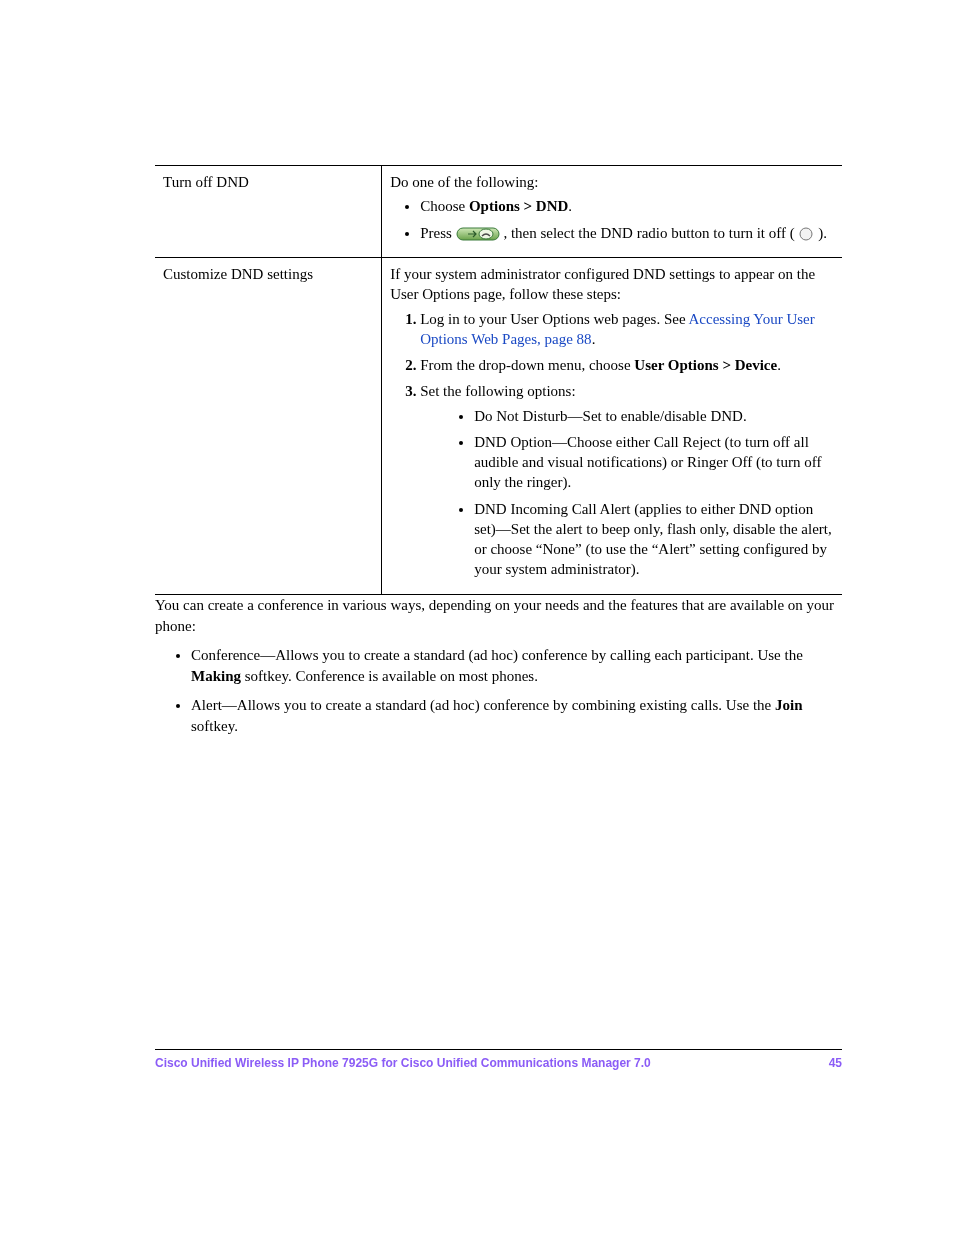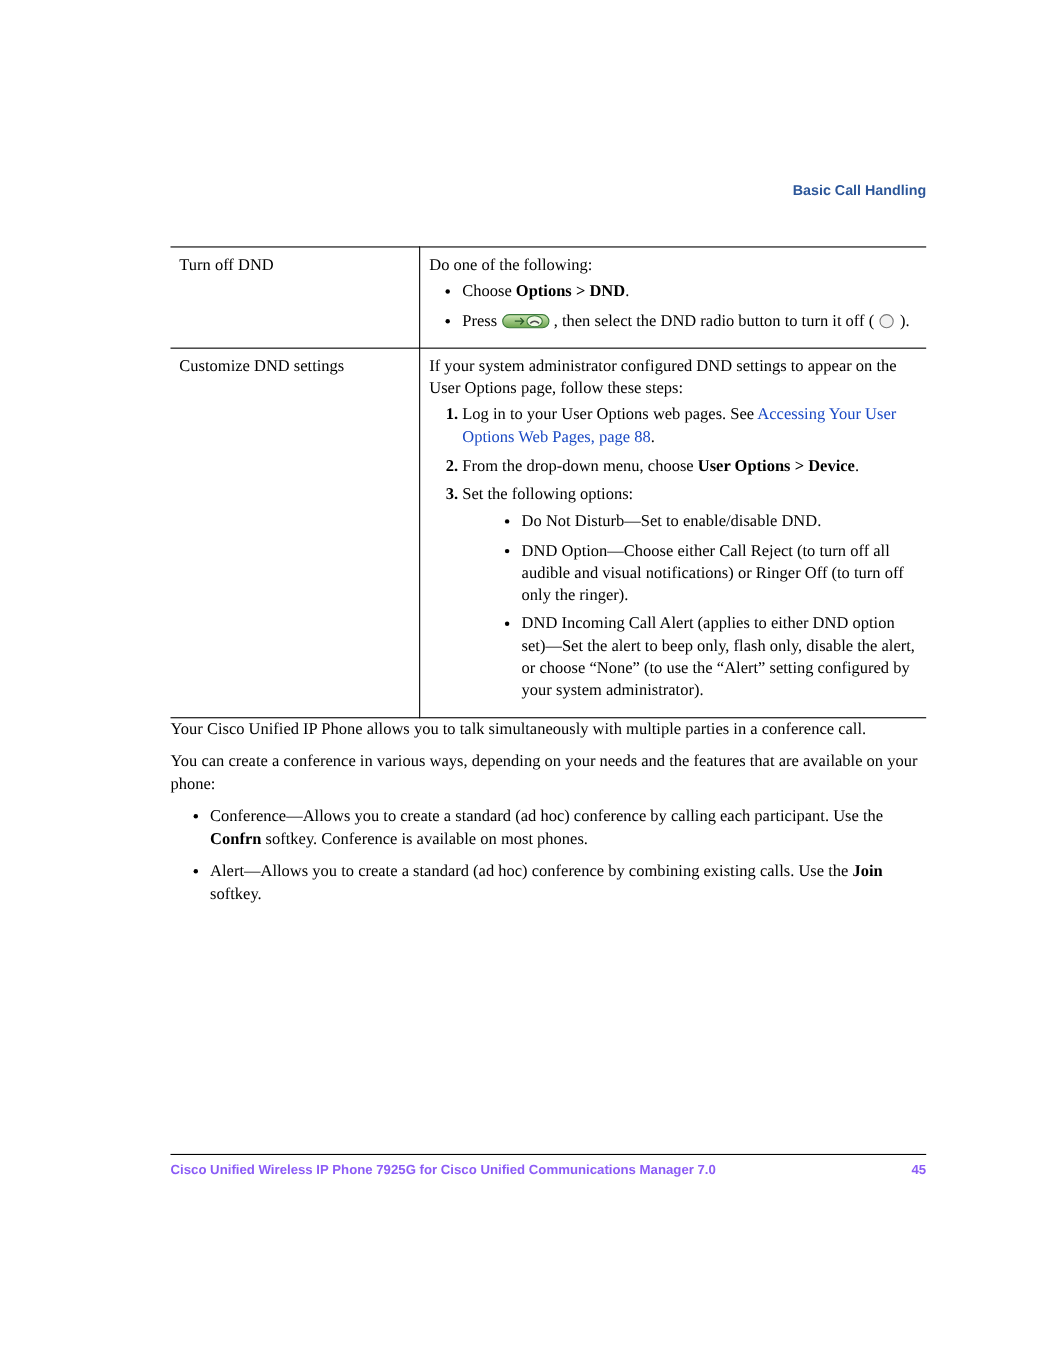--- a/index.html
+++ b/index.html
@@ -104,21 +104,20 @@
   
   svg.inline-icon {
     vertical-align: middle;
     display: inline-block;
   }
 </style>
 </head>
 <body>
 
 <div class="page">
-  <div class="breadcrumb">Basic Call Handling</div>
 
   <table class="doc">
     <tbody>
         <tr>
       <td class="left">Turn off DND</td>
       <td>
         <div>Do one of the following:</div>
         <ul class="bul">
           <li>
             <span>Choose </span><strong>Options &gt; DND</strong><span>.</span>
@@ -164,26 +163,25 @@
               <li>DND Option—Choose either Call Reject (to turn off all audible and visual notifications) or Ringer Off (to turn off only the ringer).</li>
               <li>DND Incoming Call Alert (applies to either DND option set)—Set the alert to beep only, flash only, disable the alert, or choose “None” (to use the “Alert” setting configured by your system administrator).</li>
             </ul>
           </li>
         </ol>
       </td>
     </tr>
   </tbody>
     </table>
 
-  <p class="body">Your Cisco Unified IP Phone allows you to talk simultaneously with multiple parties in a conference call.</p>
 
   <p class="body">You can create a conference in various ways, depending on your needs and the features that are available on your phone:</p>
   <ul class="bodyul">
     <li>
-      <span>Conference—Allows you to create a standard (ad hoc) conference by calling each participant. Use the </span><strong>Confrn</strong><span> softkey. Conference is available on most phones.</span>
+      <span>Conference—Allows you to create a standard (ad hoc) conference by calling each participant. Use the </span><strong>Making</strong><span> softkey. Conference is available on most phones.</span>
     </li>
     <li>
       <span>Alert—Allows you to create a standard (ad hoc) conference by combining existing calls. Use the </span><strong>Join</strong><span> softkey.</span>
     </li>
   </ul>
 </div>
 
 <div class="footer">
   <span>Cisco Unified Wireless IP Phone 7925G for Cisco Unified Communications Manager 7.0</span>
   <span>45</span>

